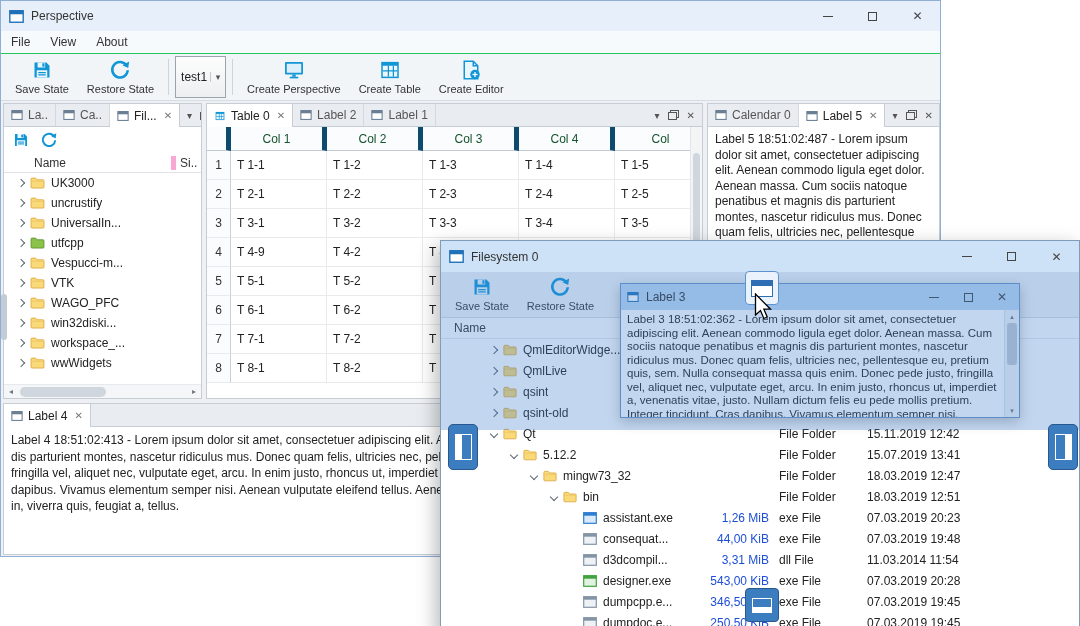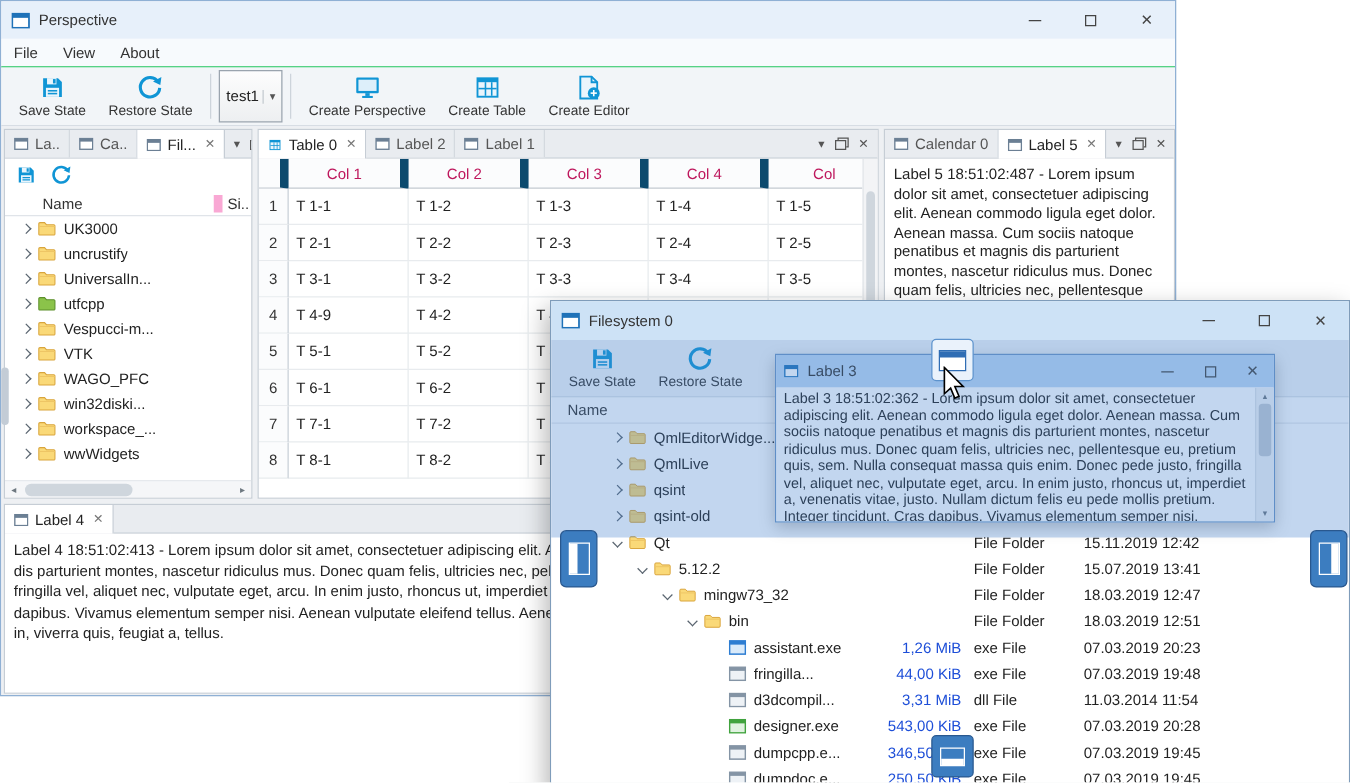--- a/index.html
+++ b/index.html
@@ -49,38 +49,38 @@
   .fi{position:relative;display:inline-block;width:11px;height:10px;}
   .fi::before{content:"";position:absolute;right:0;top:0;width:7px;height:6px;border:1px solid #555;}
   .fi::after{content:"";position:absolute;left:0;bottom:0;width:7px;height:6px;border:1px solid #555;background:#e9ecf0;}
 
   
   .minibar{display:flex;align-items:center;gap:6px;height:26px;padding:0 6px;background:#fff;flex:none;}
   .mini-btn{width:22px;height:20px;display:flex;align-items:center;justify-content:center;}
   .mini-btn svg{width:16px;height:16px;}
   .tree-head{display:flex;align-items:center;height:20px;border-bottom:1px solid #e0e4e9;background:#fff;flex:none;color:#333;}
   .h-name{padding-left:30px;flex:1;}
-  .h-size{width:30px;border-left:7px solid #f9a8d4;padding-left:4px;overflow:hidden;}
+  .h-size{width:30px;border-left:5px solid #f9a8d4;padding-left:4px;overflow:hidden;}
   .tree-rows{flex:1;overflow:hidden;}
   .trow{display:flex;align-items:center;height:20px;gap:6px;padding-left:14px;}
   .chev{width:6px;height:6px;border-right:1.4px solid #5a6570;border-bottom:1.4px solid #5a6570;transform:rotate(-45deg);flex:none;}
   .chev.open{transform:rotate(45deg);}
   .chev.none{visibility:hidden;}
   .fold{width:15px;height:12px;flex:none;}
   .tname{white-space:nowrap;overflow:hidden;color:#222;}
   .hscroll{display:flex;align-items:center;height:14px;border-top:1px solid #e6e9ed;background:#f5f6f8;flex:none;}
   .hs-btn{width:14px;height:14px;display:flex;align-items:center;justify-content:center;color:#6e7880;font-size:8px;}
   .hs-track{flex:1;position:relative;height:100%;}
   .hs-thumb{position:absolute;left:2px;top:2px;height:10px;width:86px;background:#cfd6dd;border-radius:5px;}
 
   
   .table-wrap{flex:1;display:flex;overflow:hidden;background:#fff;}
   .tbl{flex:1;overflow:hidden;}
   .tbl-row{display:flex;}
-  .tbl-h .cell{height:24px;background:#fbfcfd;border-right:7px solid #0c4a6e;border-bottom:1px solid #c3cad1;display:flex;align-items:center;justify-content:center;color:#be185d;}
+  .tbl-h .cell{height:24px;background:#fbfcfd;border-right:5px solid #0c4a6e;border-bottom:1px solid #c3cad1;display:flex;align-items:center;justify-content:center;color:#14532d;}
   .tbl-b .cell{height:29px;border-right:1px solid #e8ebee;border-bottom:1px solid #e8ebee;display:flex;align-items:center;padding-left:6px;color:#222;}
   .tbl-b .num{background:#fbfcfd;border-right:1px solid #c9d0d7;justify-content:center;padding-left:0;color:#333;}
   .cn{width:24px;flex:none;}
   .cc{width:96px;flex:none;}
   .vscroll{width:12px;background:#f3f4f6;border-left:1px solid #e2e5e9;position:relative;flex:none;}
   .vs-thumb{position:absolute;left:2px;right:2px;top:26px;height:96px;background:#cfd6dd;border-radius:4px;}
 
   .text-panel{flex:1;padding:5px 7px;line-height:15.5px;color:#222;background:#fff;overflow:hidden;}
   #dock-bottom .text-panel{line-height:16.5px;}
 
@@ -696,21 +696,21 @@
             <div class="fsize">1,26 MiB</div>
             <div class="ftype">exe File</div>
             <div class="fdate">07.03.2019 20:23</div>
           </div>
           <div class="frow" style="--d: 5;">
             <div class="fname">
               <span class="chev none"></span>
               <svg class="fic">
                 <use href="#i-app"></use>
               </svg>
-              <span class="tname">fringilla...</span>
+              <span class="tname">consequat...</span>
             </div>
             <div class="fsize">44,00 KiB</div>
             <div class="ftype">exe File</div>
             <div class="fdate">07.03.2019 19:48</div>
           </div>
           <div class="frow" style="--d: 5;">
             <div class="fname">
               <span class="chev none"></span>
               <svg class="fic">
                 <use href="#i-app"></use>

